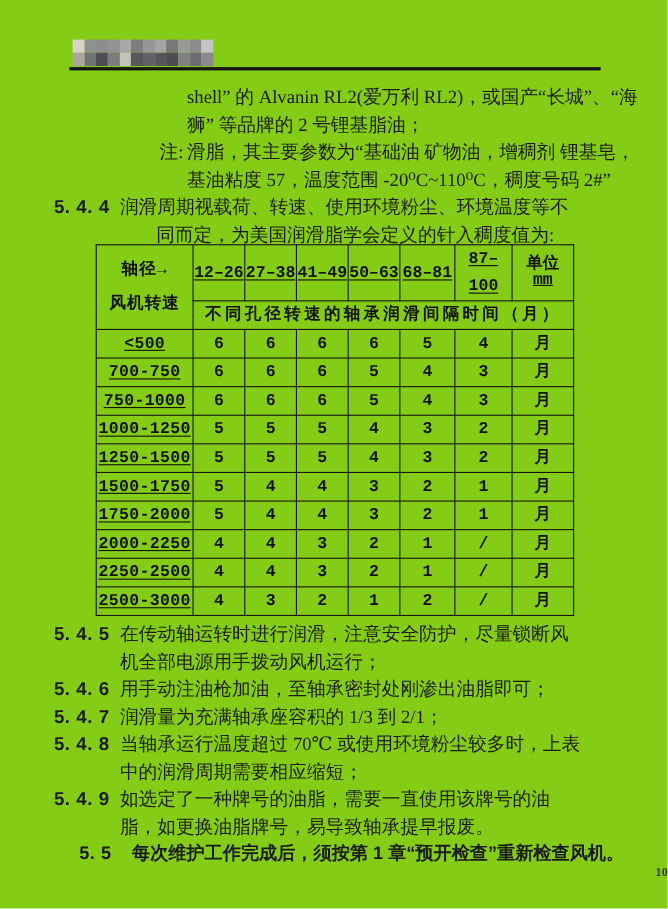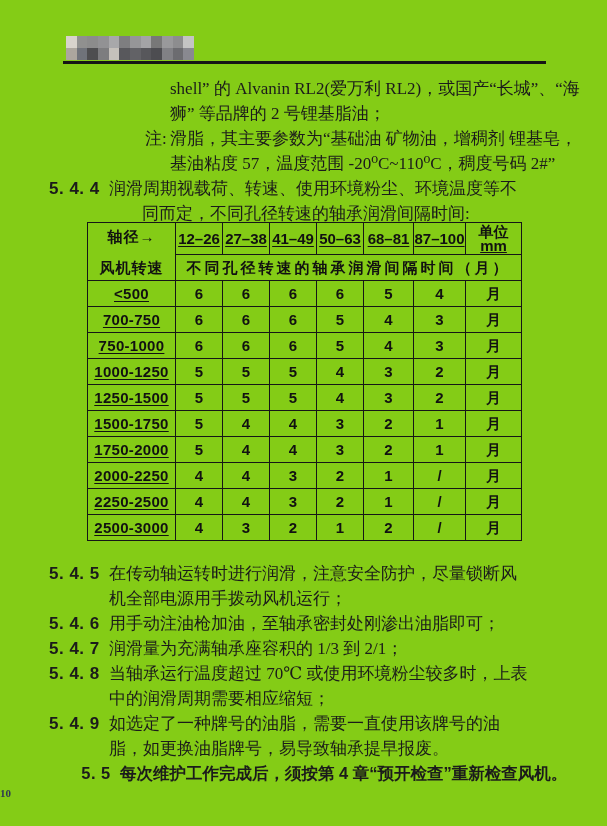--- a/index.html
+++ b/index.html
@@ -17,41 +17,41 @@
   .intro{margin-left:170px;}
   .note{display:flex;margin-left:145px;}
   .note-label{width:25px;flex:none;}
   .note-lines{flex:none;}
   .item{display:flex;margin-left:49px;}
   .item-num{width:60px;flex:none;font-weight:bold;font-family:"Liberation Sans","DejaVu Sans",sans-serif;letter-spacing:.5px;}
   .item-body{flex:none;}
   .item-544 .line2{padding-left:33px;}
 
   
-  table.lub{border-collapse:collapse;margin:-4px 0 20px 87px;table-layout:fixed;
-        font-family:Liberation Sans, sans-serif;font-weight:bold;}
+  table.lub{border-collapse:collapse;margin:-4px 0 4px 87px;table-layout:fixed;
+        font-family:Liberation Mono, monospace;font-weight:bold;}
   table.lub td{border:1.6px solid #161616;text-align:center;vertical-align:middle;
         padding:0;font-size:15px;color:#111;}
   tr.h1{height:32px;} tr.h2{height:24px;} tr.dr{height:23px;}
   td.corner{padding:2px 0;}
   .corner-wrap{display:flex;flex-direction:column;justify-content:space-between;height:56px;font-size:15px;letter-spacing:1px;}
   td.range{text-decoration:underline;text-underline-offset:2px;}
   td.unitcell{font-size:13.5px;line-height:14px;}
   .u{text-decoration:underline;text-underline-offset:1px;}
   td.spanhdr{font-size:16px;letter-spacing:3px;}
   td.speed{text-decoration:underline;text-underline-offset:2px;letter-spacing:.3px;}
 
   
   .final{display:flex;margin-left:72px;font-weight:bold;
         font-family:"Liberation Sans","DejaVu Sans",sans-serif;font-size:16.5px;}
-  .final-num{width:48px;flex:none;letter-spacing:.5px;text-align:center;}
+  .final-num{width:48px;flex:none;letter-spacing:.5px;}
   .final-text{flex:none;white-space:nowrap;}
 
   
-  .page-number{position:absolute;left:0;top:787px;width:607px;text-align:left;
+  .page-number{position:absolute;left:0;top:787px;width:607px;text-align:right;
         font-size:11px;font-weight:bold;color:#2f3b52;}
 </style>
 </head>
 <body>
 
 <div class="page">
 
   <div class="logo-mosaic">
       <div style="background: rgb(216, 211, 204);"></div>
       <div style="background: rgb(144, 144, 143);"></div>
@@ -92,21 +92,21 @@
       <div class="note-lines">
         <div class="line">滑脂，其主要参数为“基础油 矿物油，增稠剂 锂基皂，</div>
         <div class="line">基油粘度 57，温度范围 -20⁰C~110⁰C，稠度号码 2#”</div>
       </div>
     </div>
 
     <div class="item item-544">
       <div class="item-num">5. 4. 4</div>
       <div class="item-body">
         <div class="line">润滑周期视载荷、转速、使用环境粉尘、环境温度等不</div>
-        <div class="line line2">同而定，不同孔径转速的轴承润滑间隔时间:</div>
+        <div class="line line2">同而定，为美国润滑脂学会定义的针入稠度值为:</div>
       </div>
     </div>
 
     <table class="lub">
       <colgroup>
         <col style="width:88px">
           <col style="width:47px">
           <col style="width:47px">
           <col style="width:47px">
         <col style="width:47px">
@@ -272,20 +272,20 @@
     <div class="item">
       <div class="item-num">5. 4. 9</div>
       <div class="item-body">
         <div class="line">如选定了一种牌号的油脂，需要一直使用该牌号的油</div>
         <div class="line">脂，如更换油脂牌号，易导致轴承提早报废。</div>
       </div>
     </div>
 
     <div class="final">
       <div class="final-num">5. 5</div>
-      <div class="final-text">每次维护工作完成后，须按第 4 章“预开检查”重新检查风机。</div>
+      <div class="final-text">每次维护工作完成后，须按第 1 章“预开检查”重新检查风机。</div>
     </div>
 
   </div>
 
   <div class="page-number">10</div>
 
 </div>
 
 </body></html>

